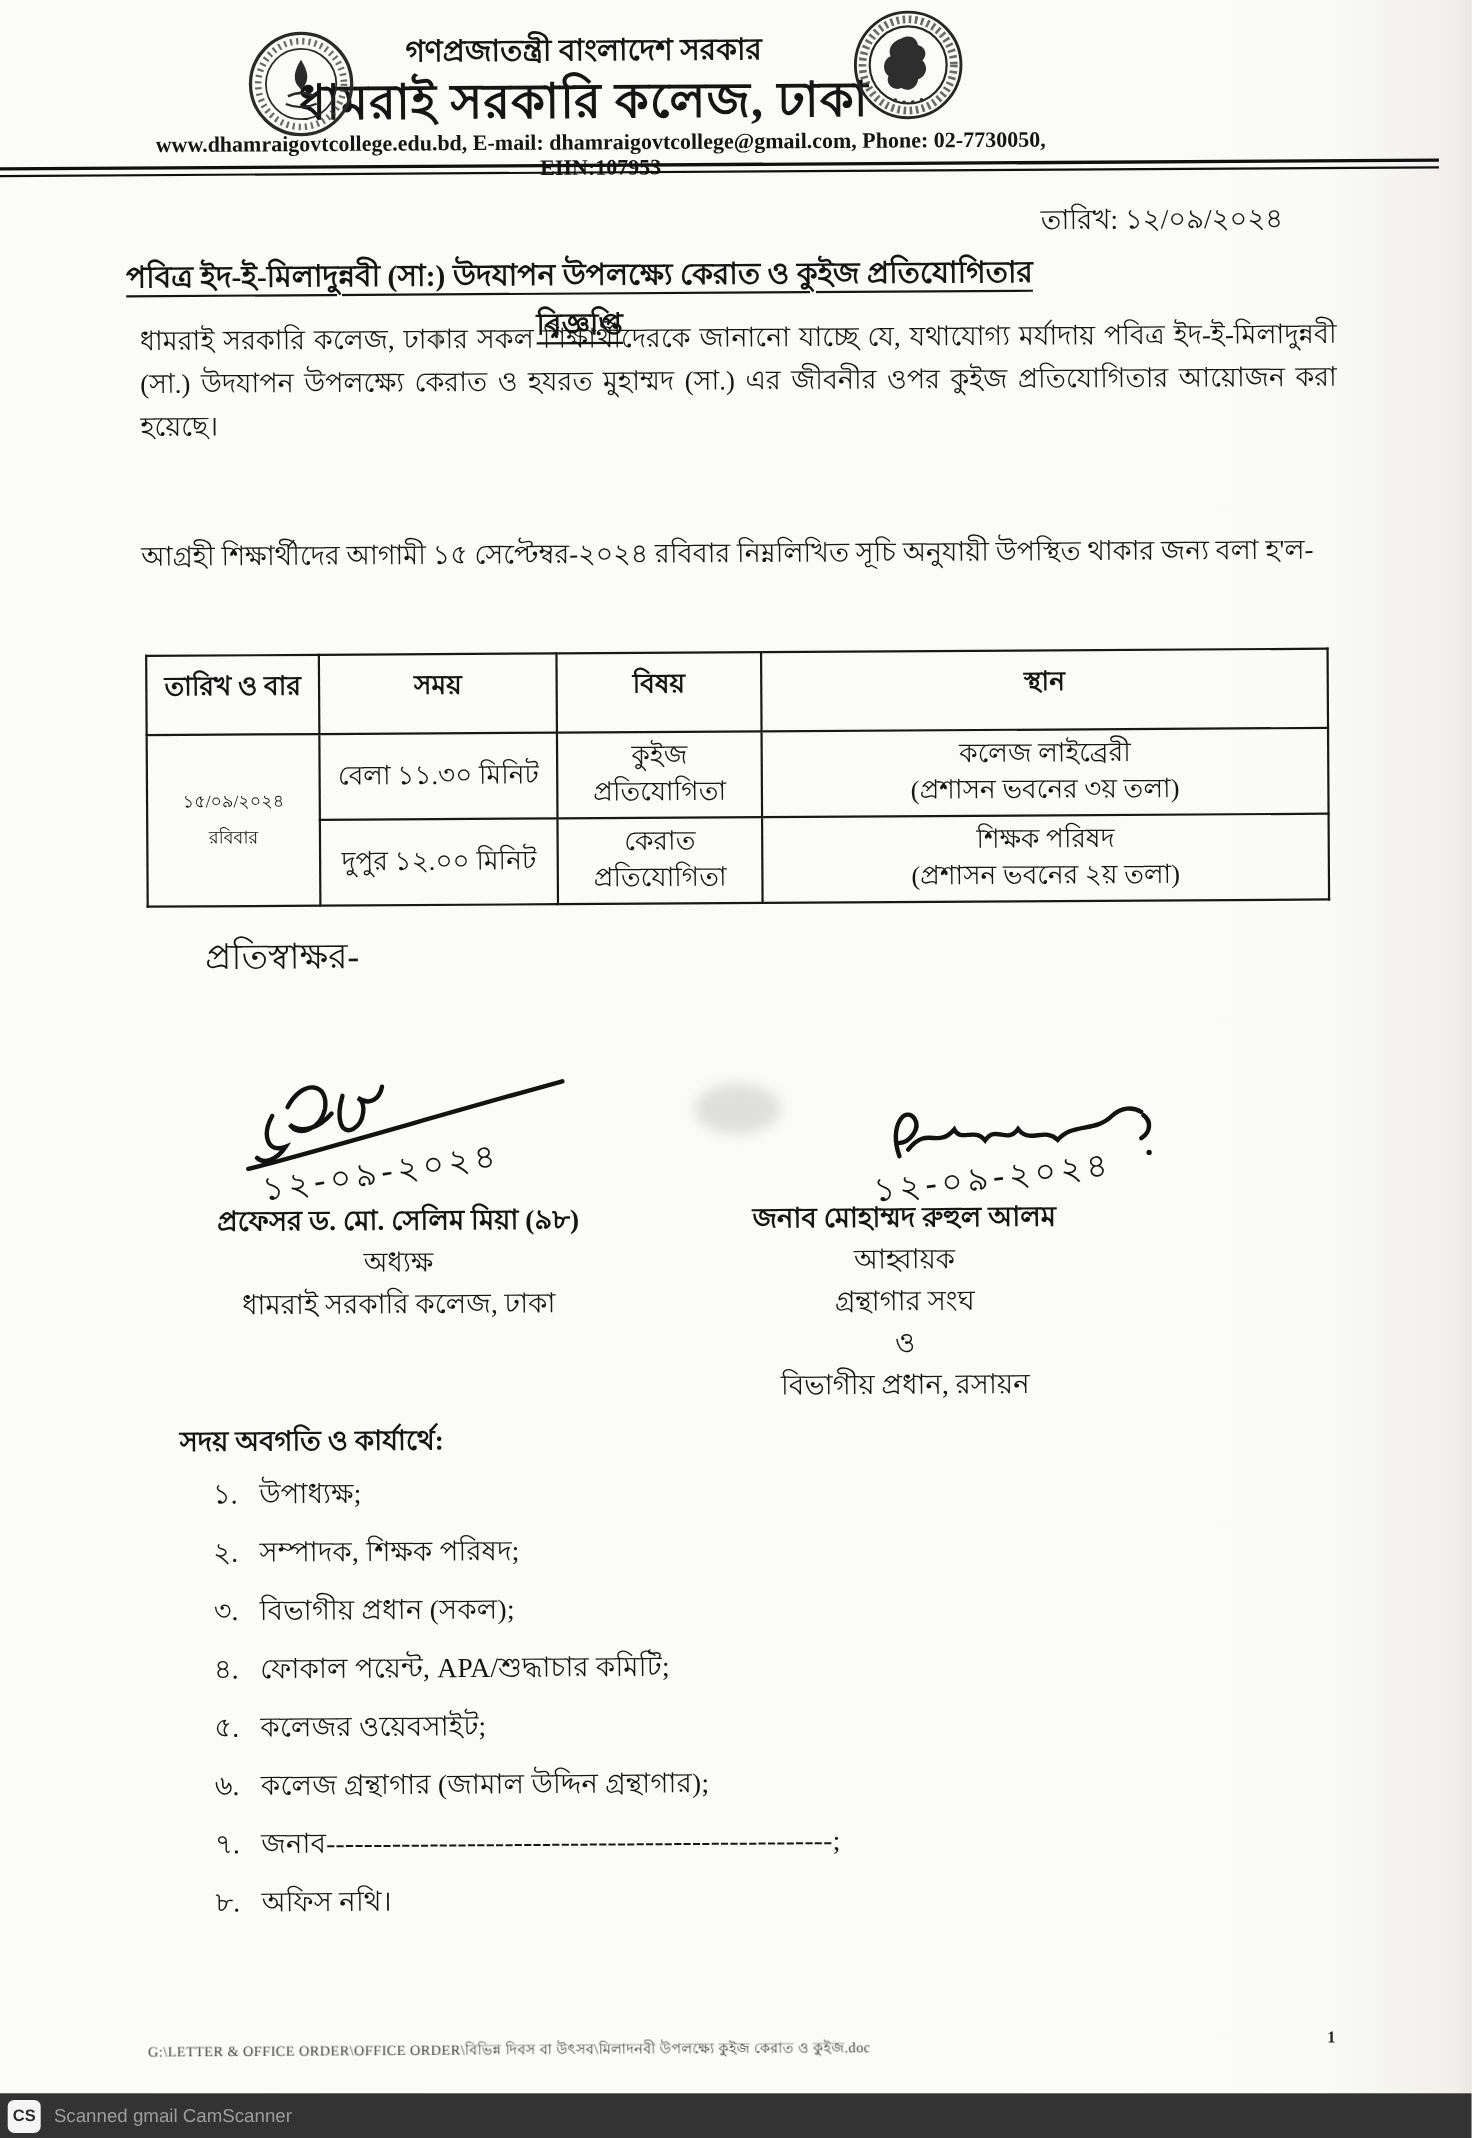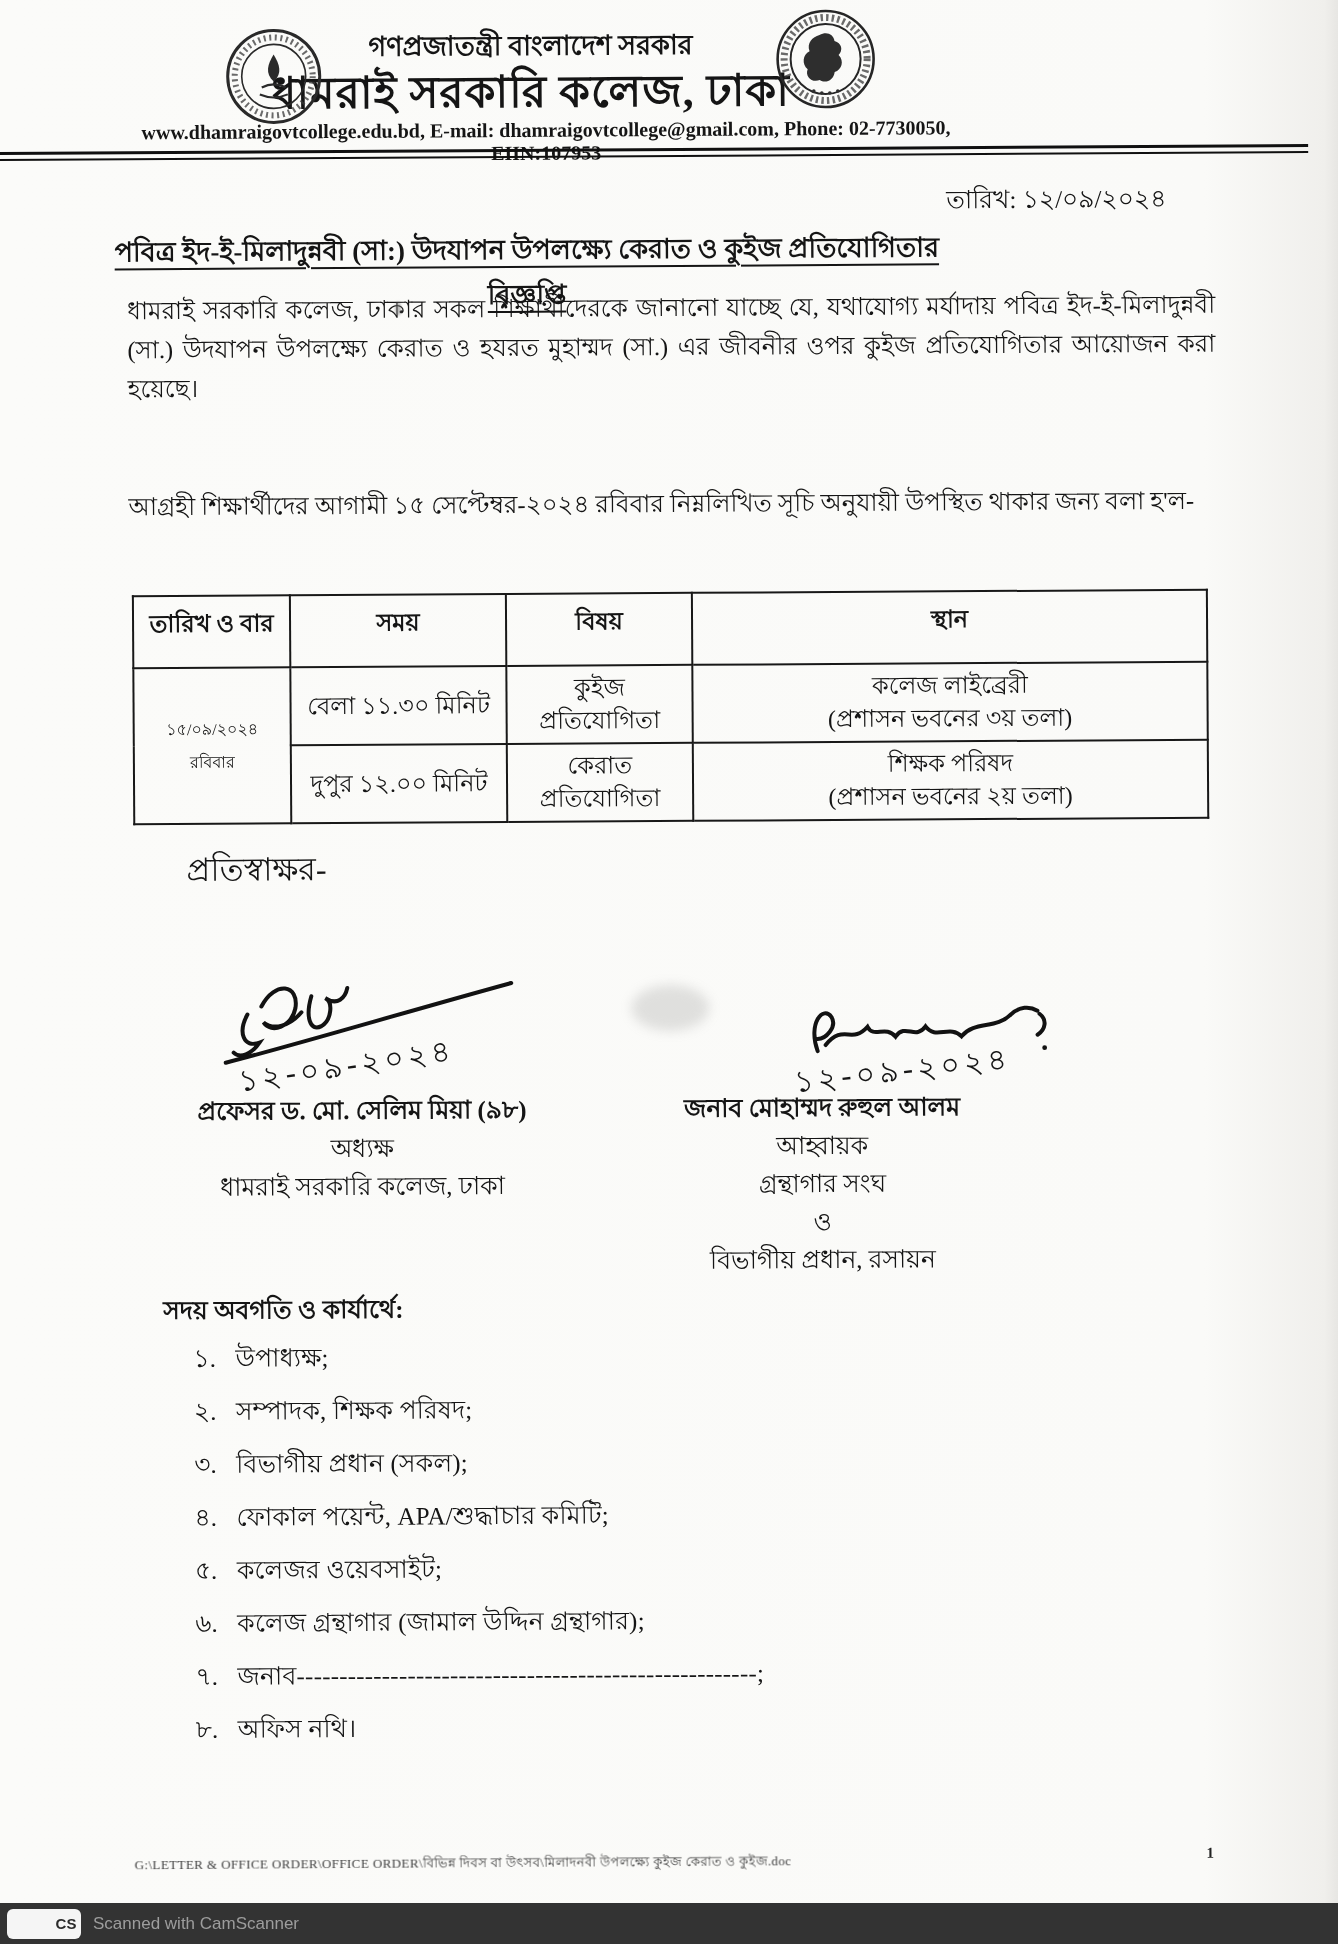--- a/index.html
+++ b/index.html
@@ -70,21 +70,21 @@
   .smudge{position:absolute;top:985px;left:630px;width:78px;height:46px;border-radius:50%;
         background:#9a9a98;opacity:.28;filter:blur(6px);}
   .smudge2{position:absolute;top:300px;left:398px;width:6px;height:14px;border-radius:50%;
         background:#777;opacity:.5;filter:blur(1px);}
 
   
   .cs-bar{position:absolute;left:0;right:0;bottom:0;height:41px;background:#333333;
           display:flex;align-items:center;font-family:"Liberation Sans",sans-serif;}
   .cs-logo{width:30px;height:30px;margin-left:7px;background:#f5f5f5;border-radius:6px;
            display:flex;align-items:center;justify-content:center;font-weight:bold;
-           font-size:15px;color:#2b2b2b;letter-spacing:0;padding-left:44px;}
+           font-size:15px;color:#2b2b2b;letter-spacing:0;}
   .cs-label{margin-left:12px;color:#9d9d9d;font-size:17px;}
 </style>
 </head>
 <body>
 
 <div class="page">
   <div class="scan">
 
     <div class="gov-line">গণপ্রজাতন্ত্রী বাংলাদেশ সরকার</div>
     <div class="college-name">ধামরাই সরকারি কলেজ, ঢাকা</div>
@@ -236,15 +236,15 @@
 
     <div class="footer-path">G:\LETTER &amp; OFFICE ORDER\OFFICE ORDER\বিভিন্ন দিবস বা উৎসব\মিলাদনবী উপলক্ষ্যে কুইজ কেরাত ও কুইজ.doc</div>
     <div class="footer-page">1</div>
 
     <div class="smudge"></div>
     <div class="smudge2"></div>
   </div>
 
   <div class="cs-bar">
     <div class="cs-logo">CS</div>
-    <div class="cs-label">Scanned with CamScanner</div>
+    <div class="cs-label">Scanned gmail CamScanner</div>
   </div>
 </div>
 
 </body></html>

